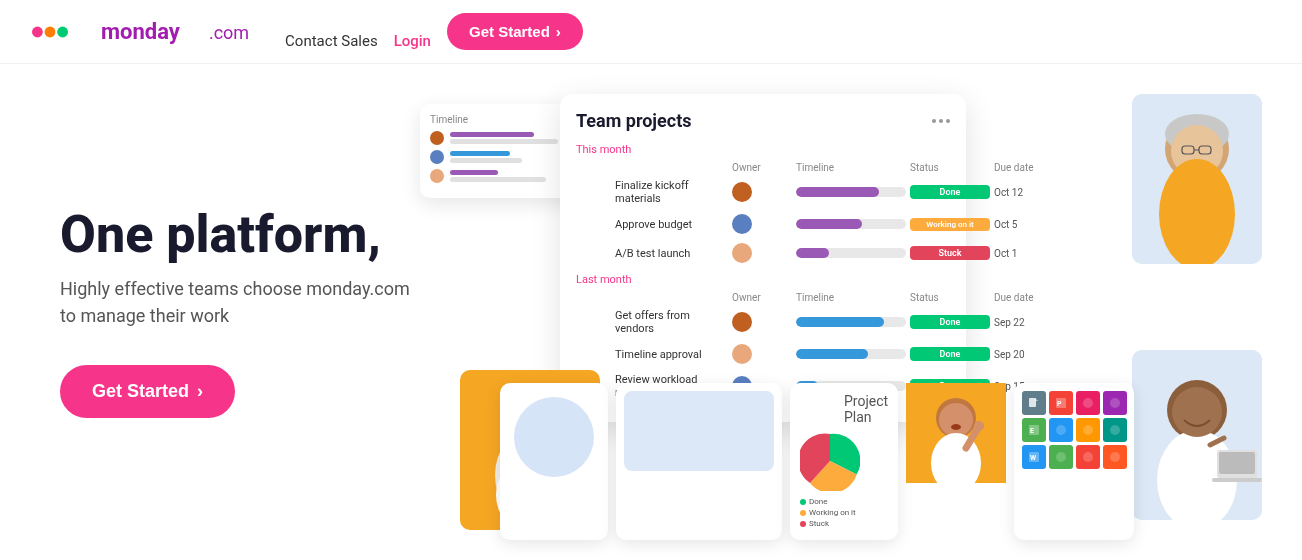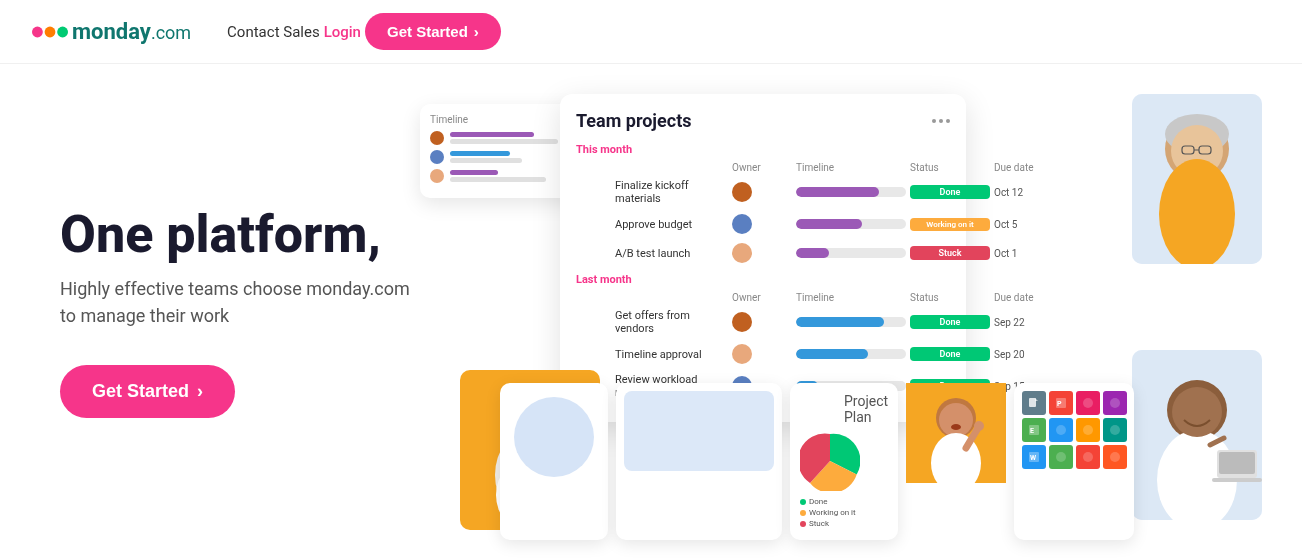--- a/index.html
+++ b/index.html
@@ -25,21 +25,21 @@
     .logo-icon {
       width: 36px;
       height: 24px;
       margin-right: 4px;
     }
     .logo-text {
       font-size: 22px;
       font-weight: 700;
       color: #333;
     }
-    .logo-text span { color: #0f766e; }
+    .logo-text span { color: #a21caf; margin-left: 29px; }
     .nav-links {
       display: flex;
       align-items: center;
       gap: 4px;
       flex: 1;
     }
     .nav-item {
       display: flex;
       align-items: center;
       gap: 4px;
@@ -55,22 +55,22 @@
     .chevron {
       display: inline-block;
       width: 8px;
       height: 8px;
       border-right: 2px solid #666;
       border-bottom: 2px solid #666;
       transform: rotate(45deg) translateY(-2px);
     }
     .nav-right {
       display: flex;
-      align-items: center;
-      gap: 4px;
+      align-items: flex-end;
+      gap: 16px;
     }
     .contact-sales {
       font-size: 15px;
       color: #333;
       cursor: pointer;
       text-decoration: none;
     }
     .login-btn {
       font-size: 15px;
       color: #f6358a;
@@ -163,21 +163,21 @@
       color: #1a1a2e;
     }
     .dots {
       display: flex;
       gap: 3px;
     }
     .dot { width: 4px; height: 4px; background: #999; border-radius: 50%; }
 
     .section-label {
       font-size: 11px;
-      font-weight: 700;
+      font-weight: 400;
       color: #f6358a;
       margin-bottom: 6px;
       margin-top: 8px;
     }
     .table-header {
       display: grid;
       grid-template-columns: 150px 60px 110px 80px 60px;
       gap: 4px;
       font-size: 10px;
       color: #888;

